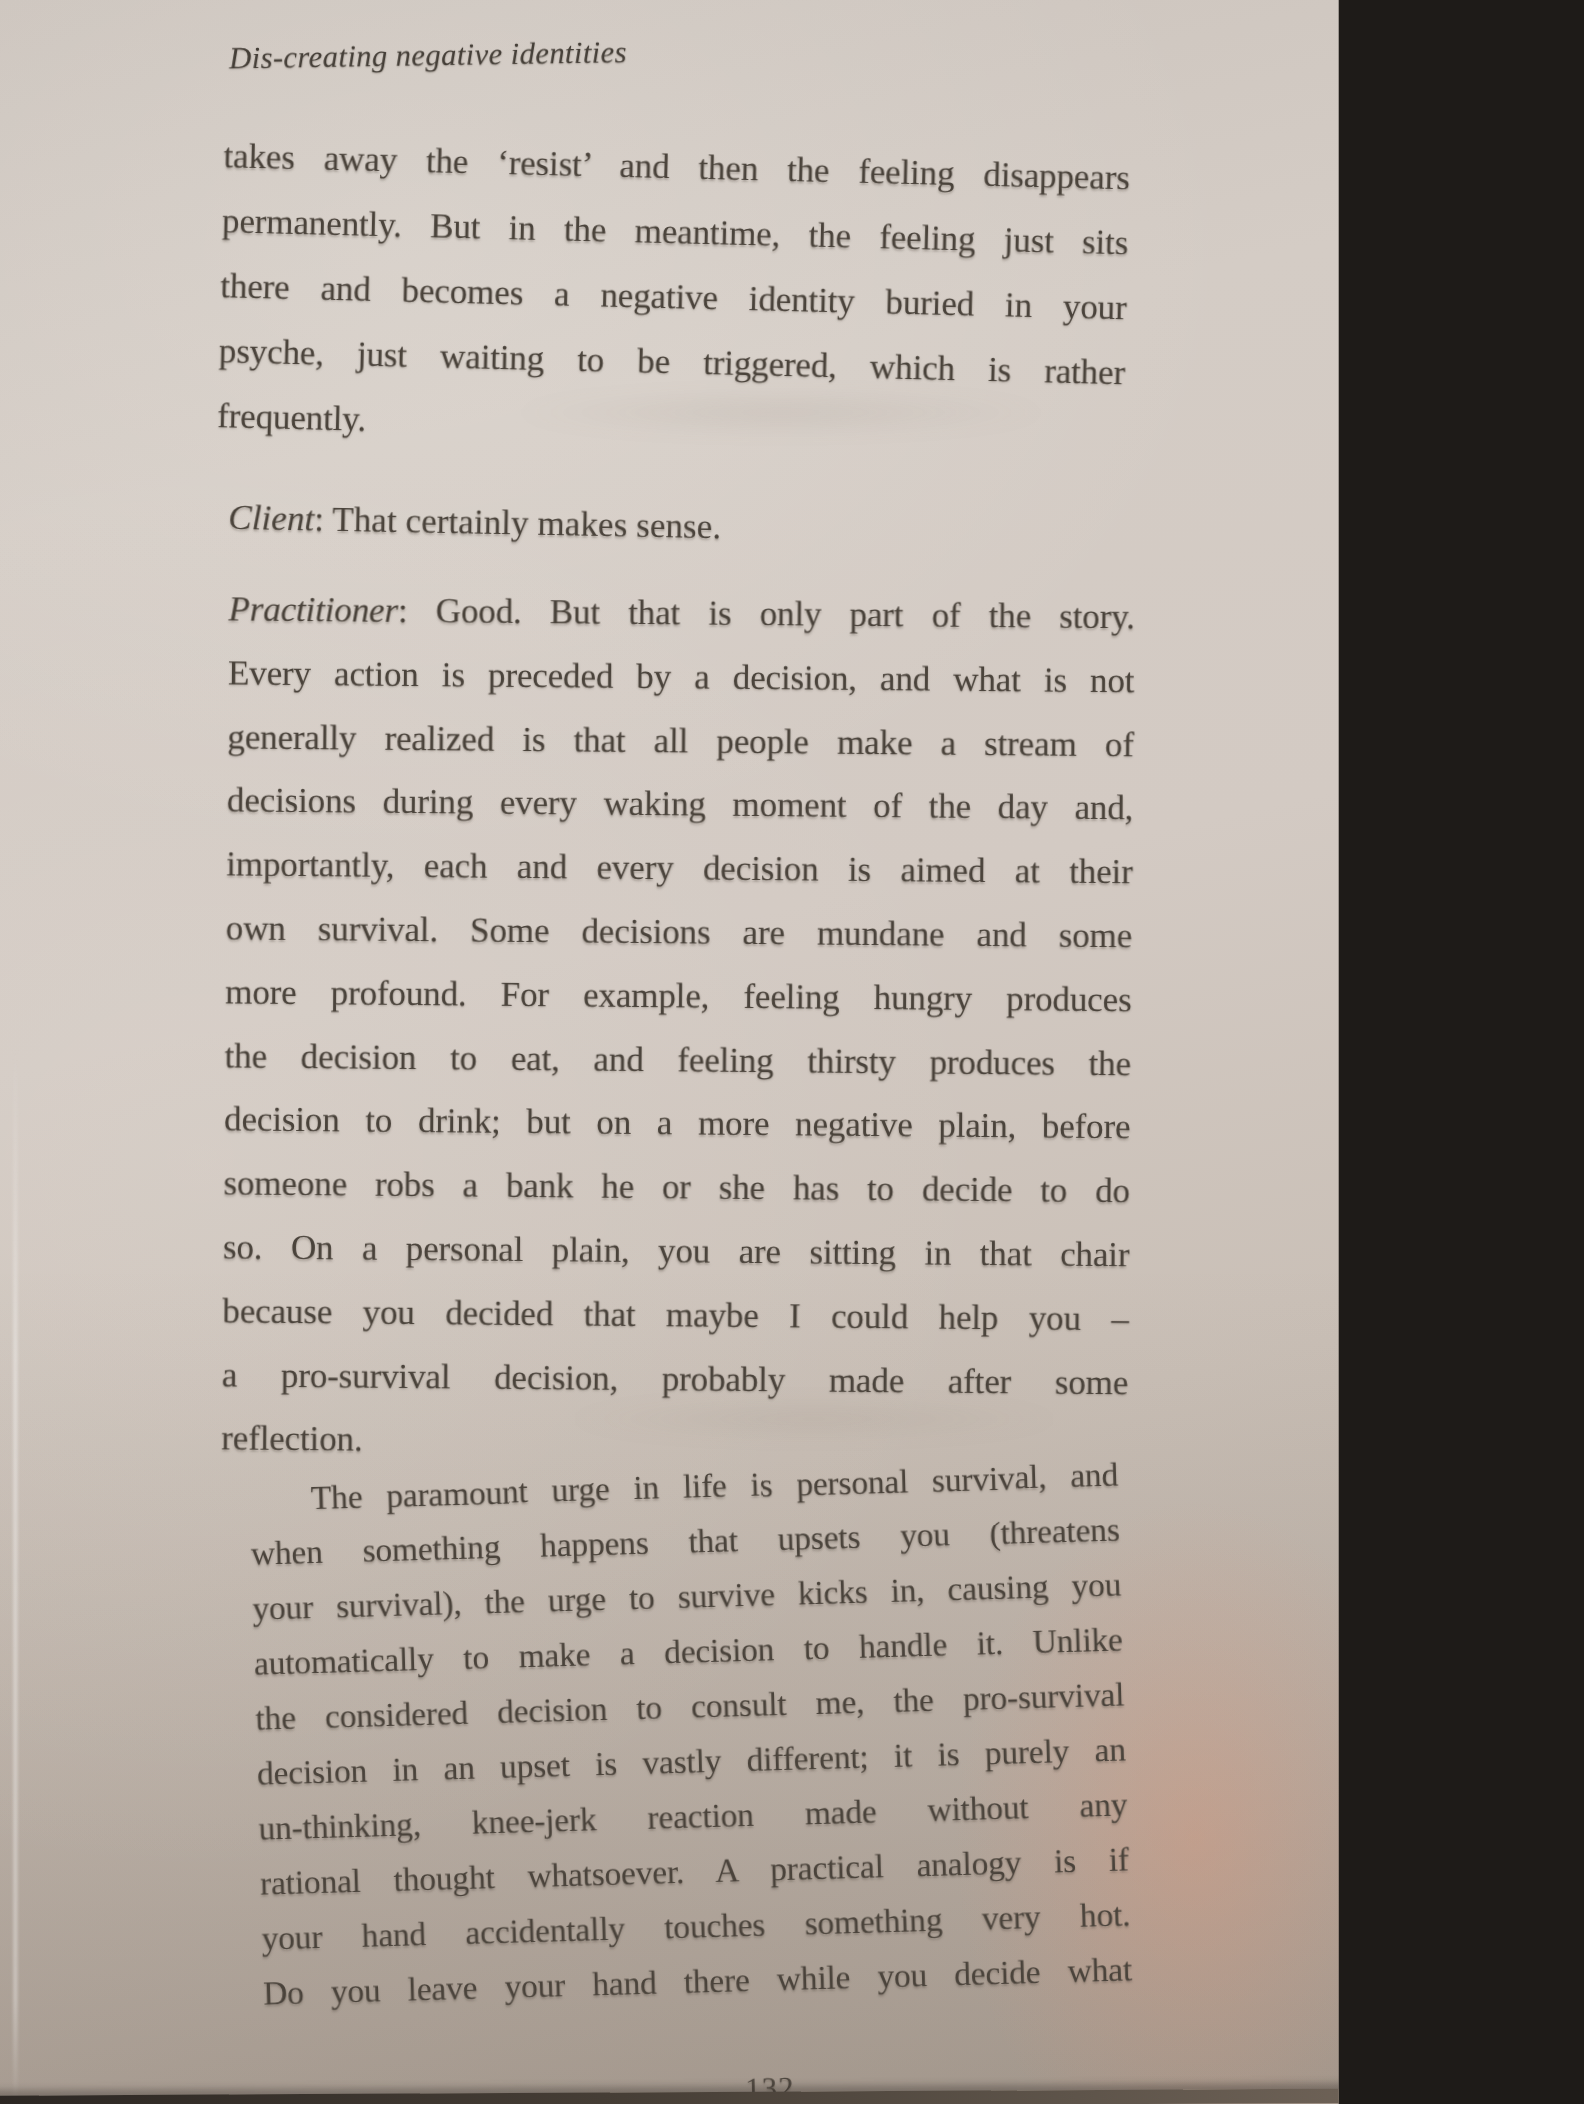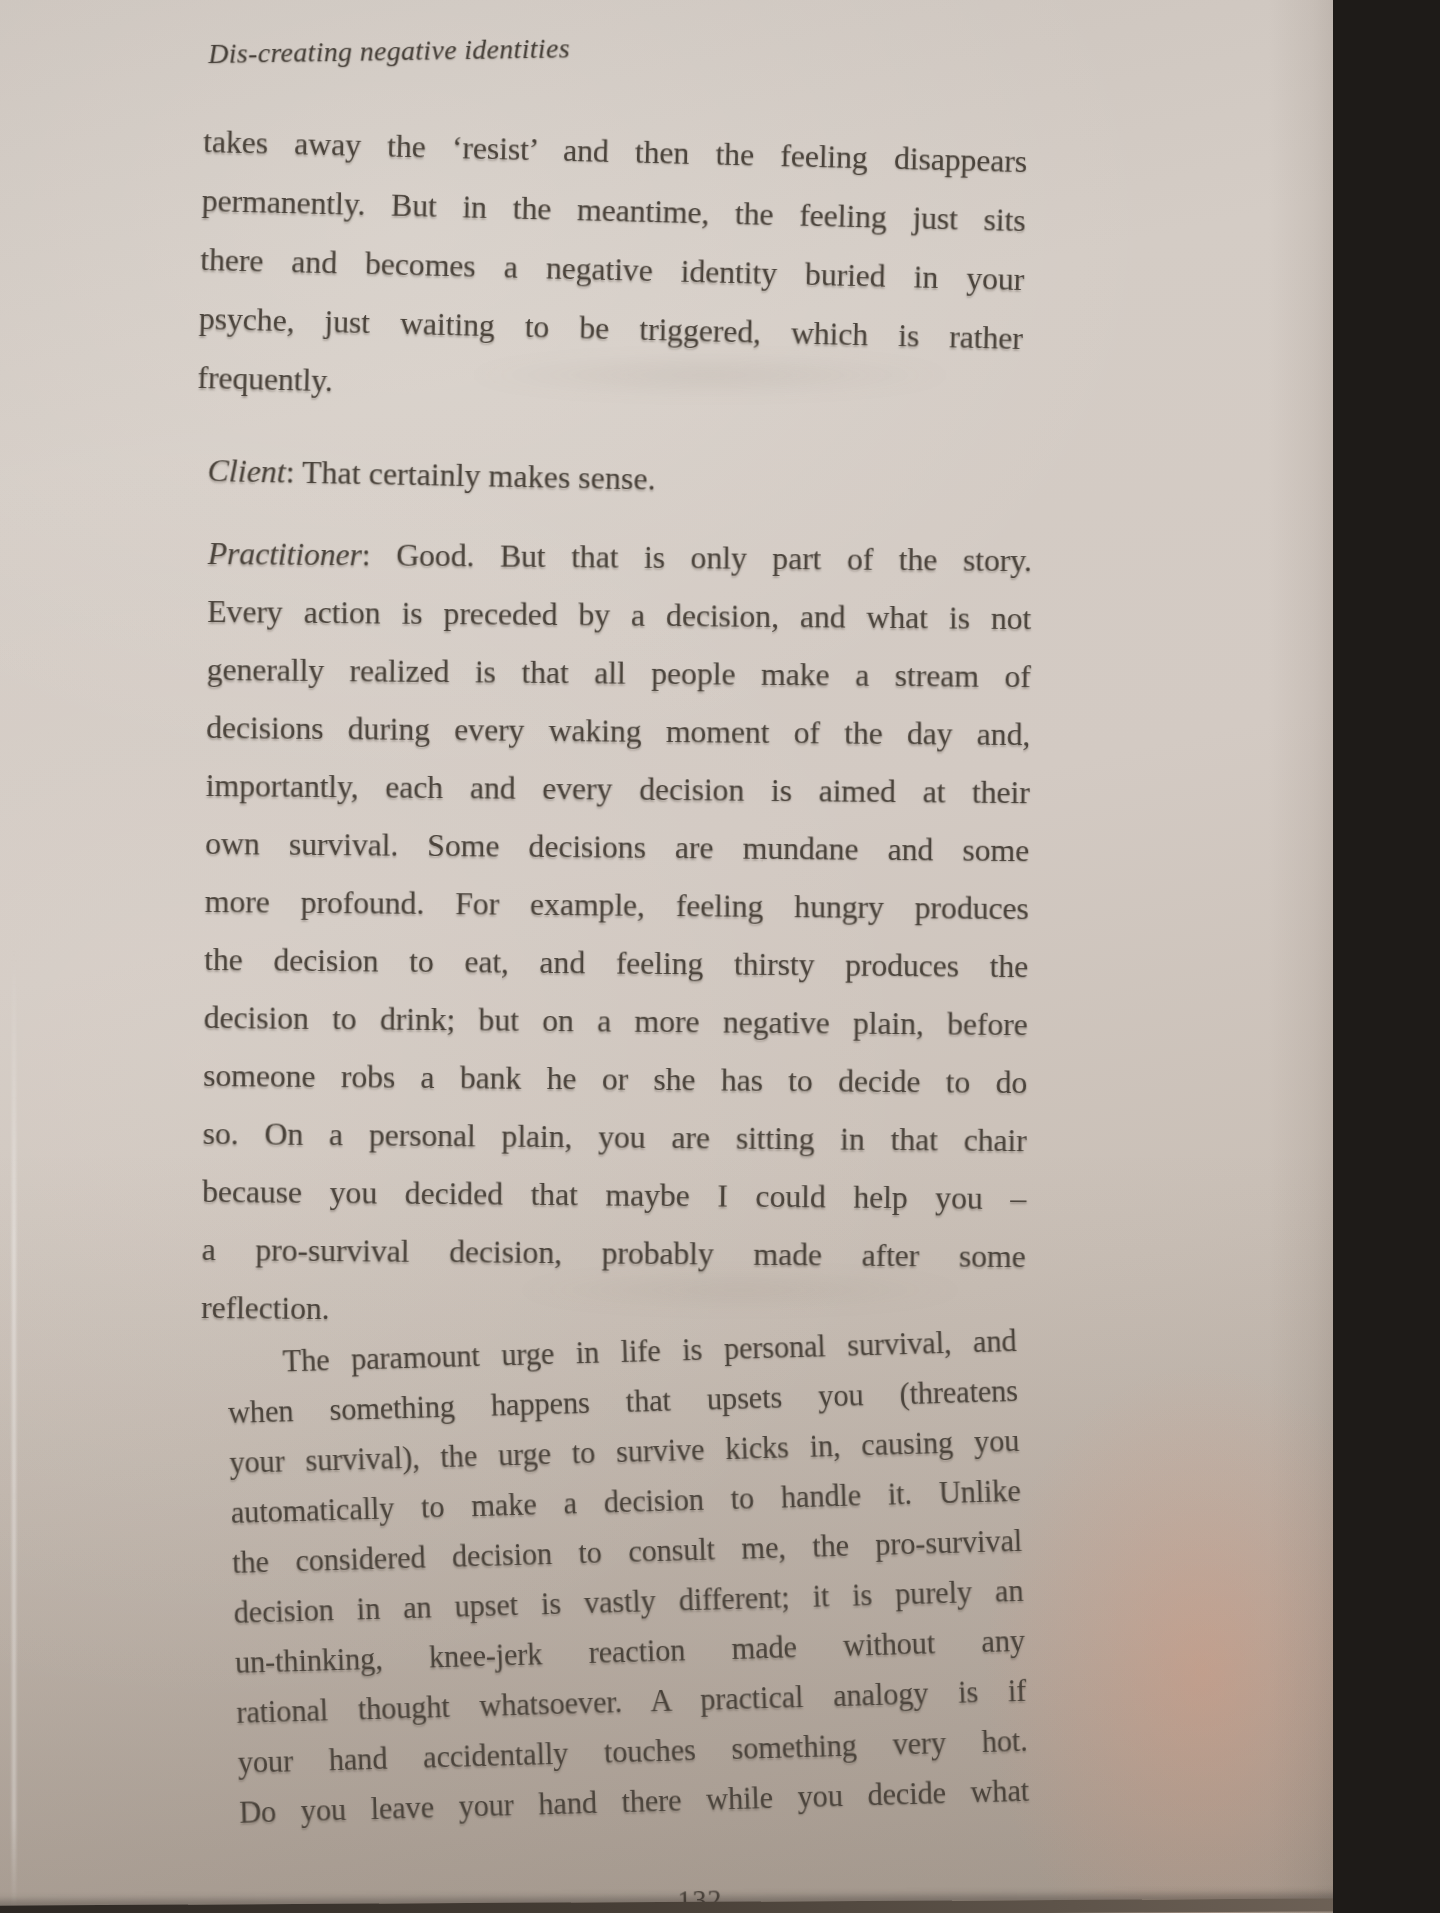--- a/index.html
+++ b/index.html
@@ -1,17 +1,17 @@
 <!DOCTYPE html>
 <html><head>
 <meta charset="utf-8">
 <style>
   html,body { margin:0; padding:0; background:#1e1b18; }
   .photo {
-    position:relative; width:1333px; height:1913px; overflow:hidden;
+    position:relative; width:1217px; height:1913px; overflow:hidden;
     font-family:"Liberation Serif", serif;
     background: linear-gradient(168deg,
       #cbc3bc 0%, #d4ccc5 22%, #d3cac3 45%, #c9bfb6 68%, #bdb2a8 88%, #b6aba0 100%);
   }
   .vignette {
     position:absolute; inset:0; pointer-events:none;
     background:
       radial-gradient(1100px 800px at 30% 12%, rgba(255,252,247,0.18), rgba(255,252,247,0) 70%),
       radial-gradient(1000px 900px at 15% 55%, rgba(255,252,246,0.10), rgba(255,252,246,0) 75%),
       linear-gradient(to bottom, rgba(0,0,0,0) 60%, rgba(90,76,64,0.12) 85%, rgba(90,76,64,0.22) 100%);

